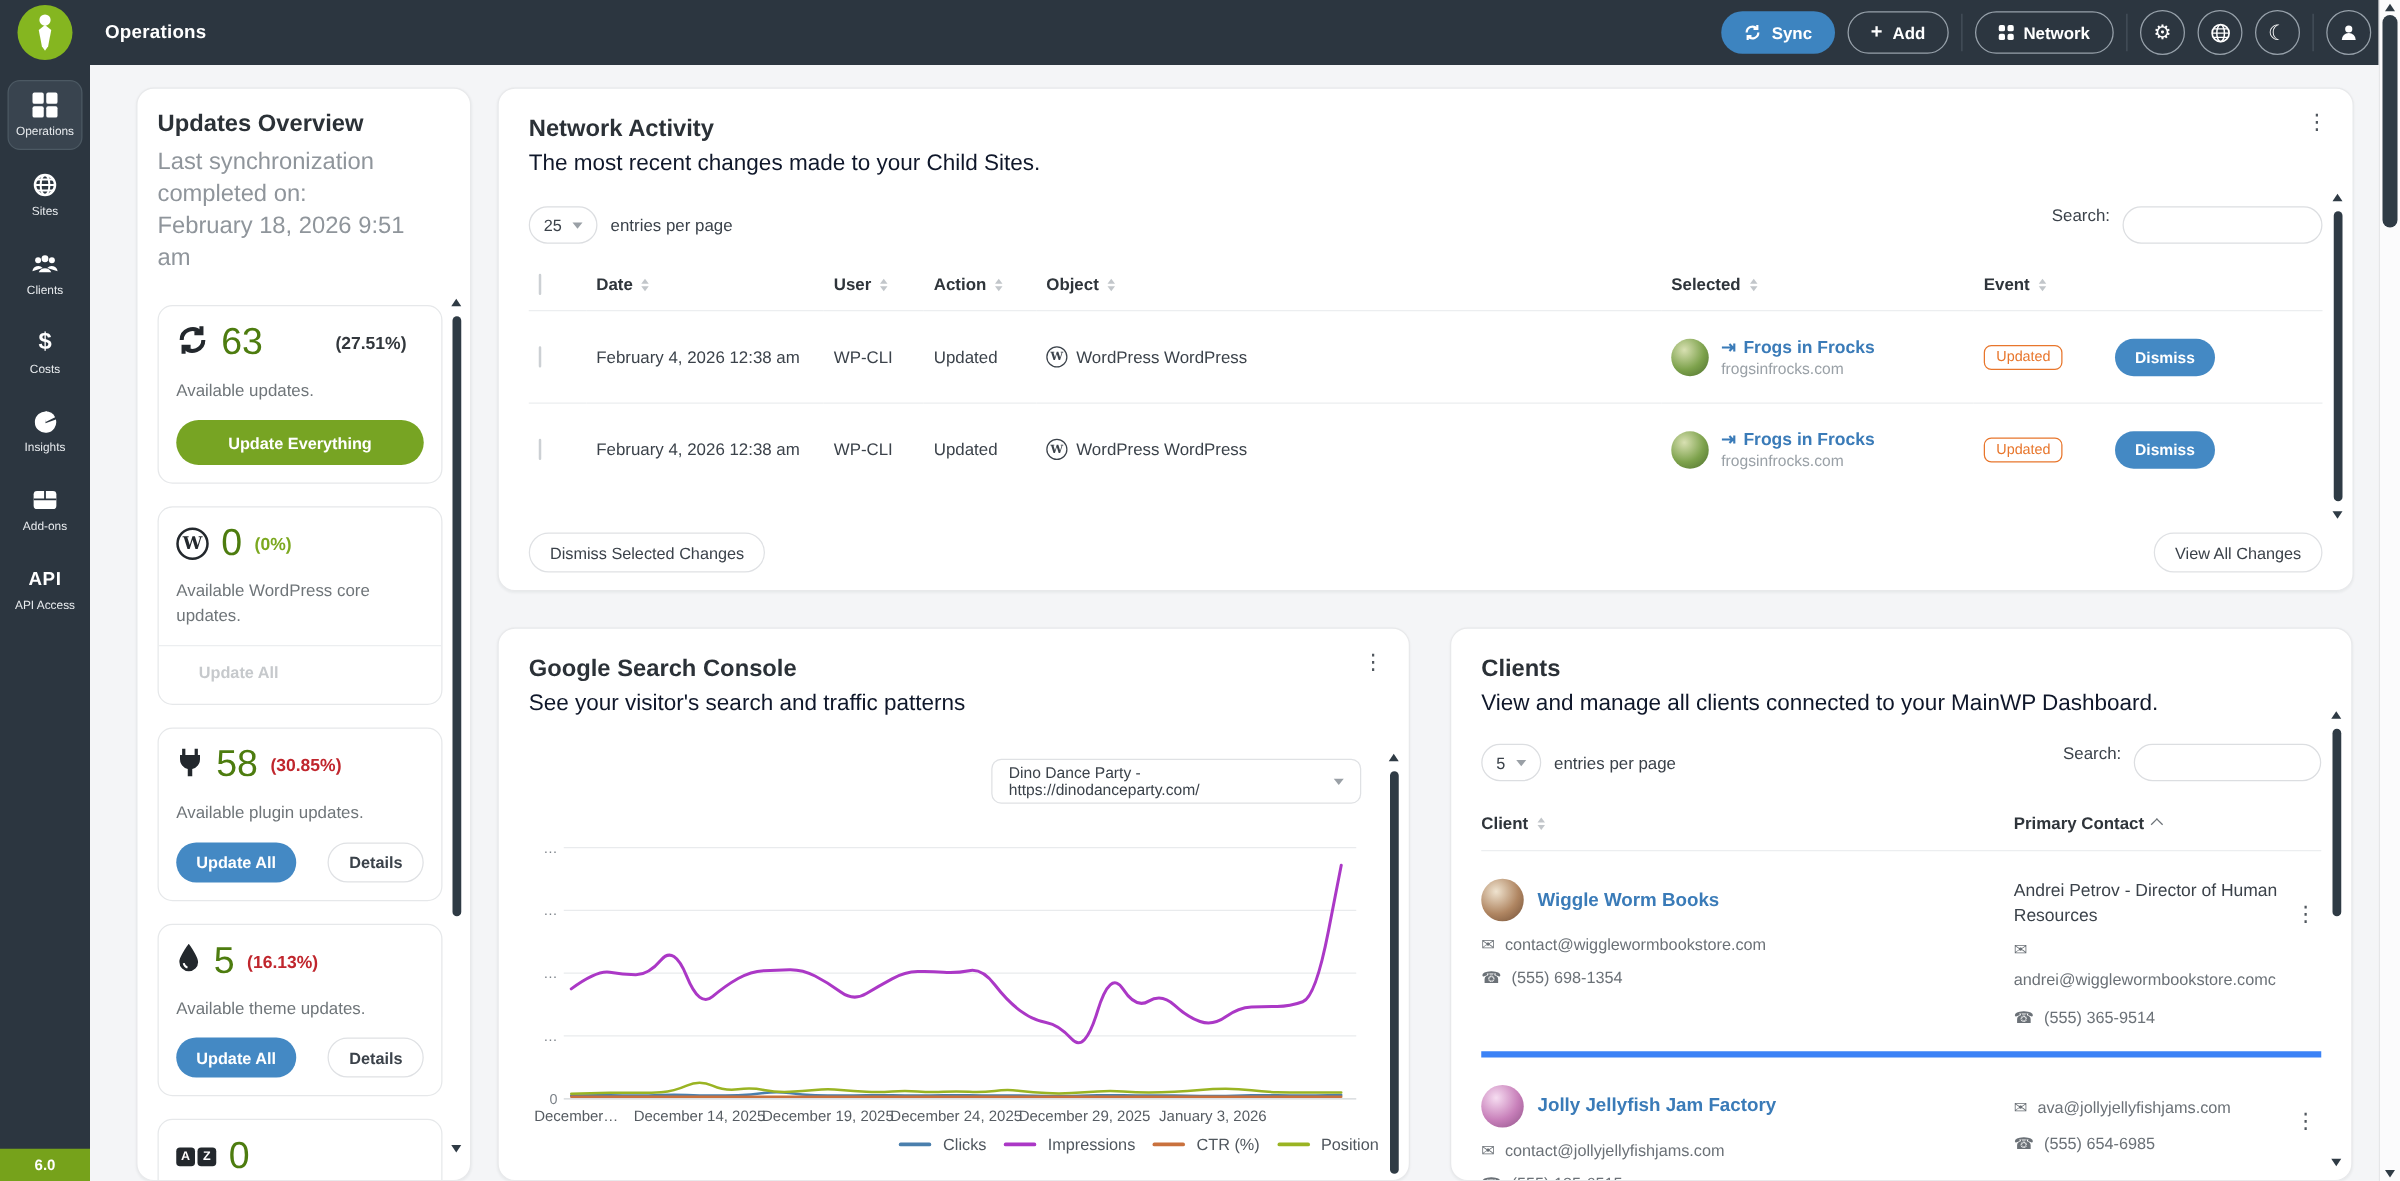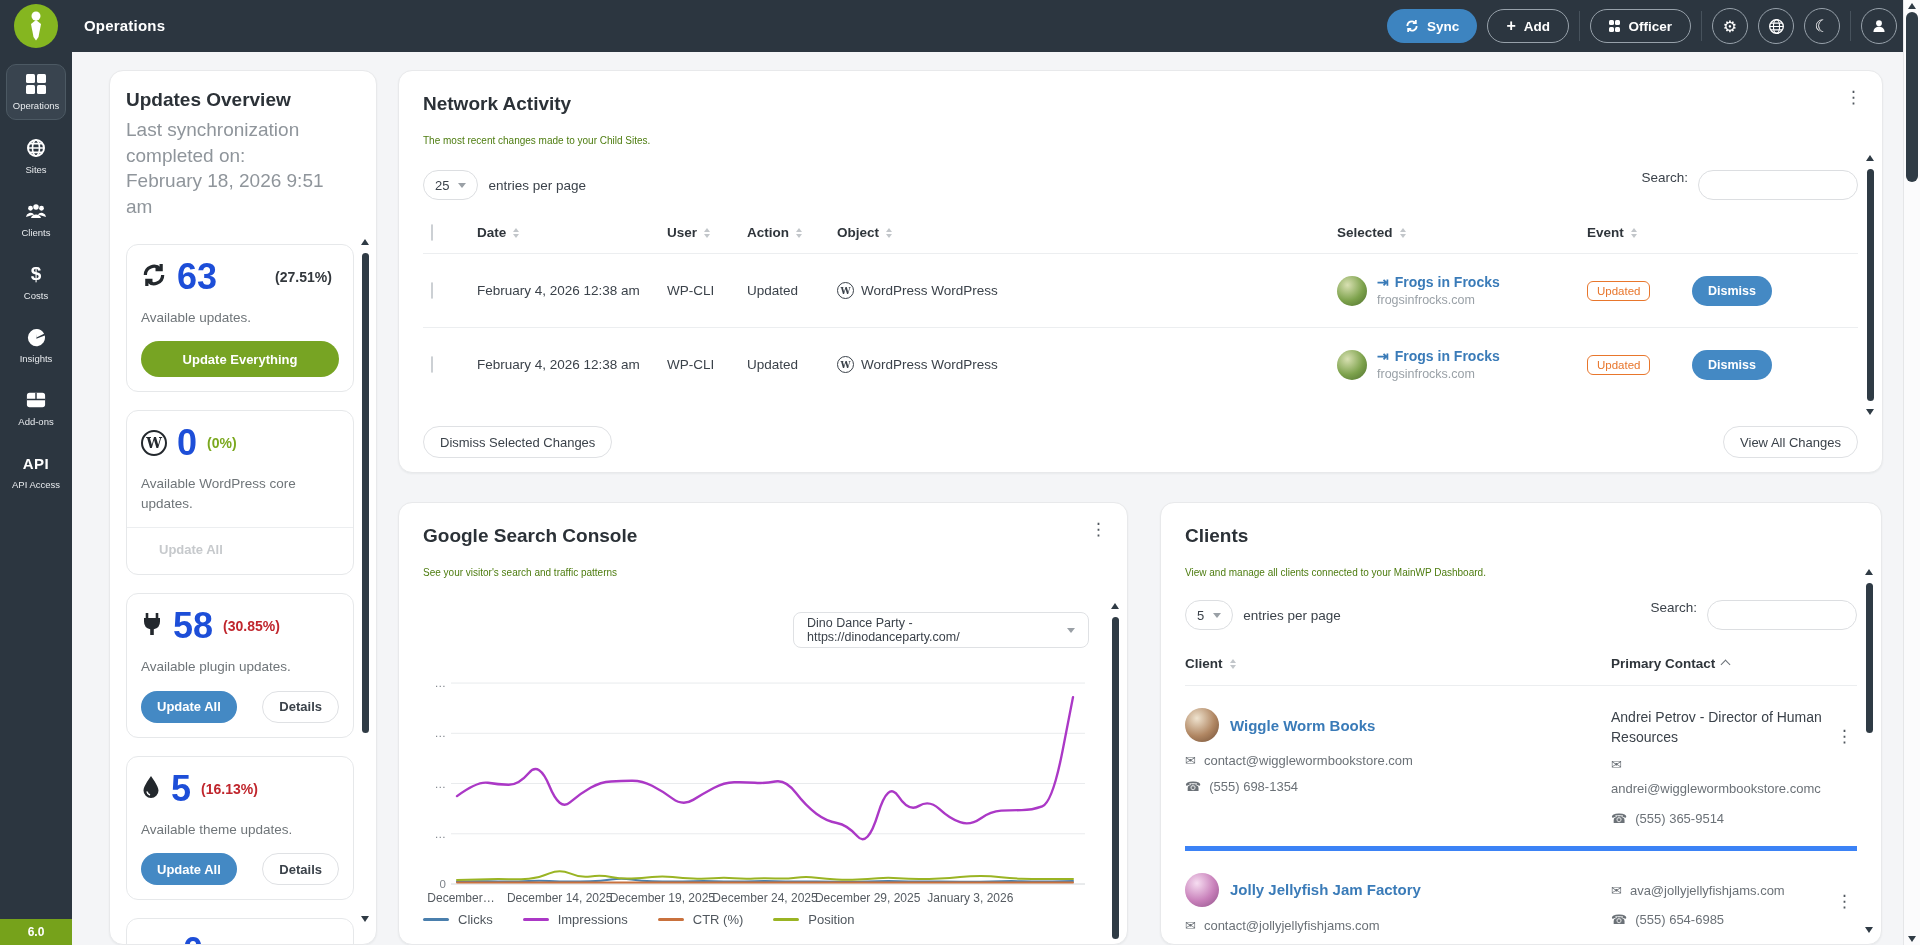--- a/index.html
+++ b/index.html
@@ -31,36 +31,36 @@
   .side-item.active{background:#39444f;border:1px solid #4c5963;width:60px}
   .side-icon{height:22px;display:flex;align-items:center;justify-content:center;color:#fff}
   .grid-ico{display:grid;grid-template-columns:9px 9px;grid-template-rows:9px 9px;gap:2px}
   .grid-ico span{background:#fff;border-radius:1.5px}
   .api-txt{font-weight:bold;font-size:15px;color:#fff;letter-spacing:.5px}
   .version{position:absolute;left:0;bottom:0;width:72px;height:26px;background:#76a21b;color:#fff;font-size:12px;font-weight:bold;display:flex;align-items:center;justify-content:center;z-index:6}
 
   
   .card{position:absolute;background:#fff;border:1px solid #e8e9eb;border-radius:14px;box-shadow:0 1px 2px rgba(27,31,35,.05)}
   .card-title{font-size:19px;font-weight:bold;color:#2b3137}
-  .card-sub{font-size:10px;color:#4d7c0f;margin-top:20px}
+  .card-sub{font-size:18px;color:#0f172a;margin-top:5px}
   .kebab{position:absolute;top:18px;right:20px;font-size:17px;color:#50575e;cursor:pointer;line-height:1}
 
   
   .in-thumb{position:absolute;width:7px;background:#2f3b45;border-radius:4px}
   .in-arrow{position:absolute;width:0;height:0;border-left:4px solid transparent;border-right:4px solid transparent}
   .in-arrow.up{border-bottom:6px solid #2f3b45}
   .in-arrow.down{border-top:6px solid #2f3b45}
 
   
   #updates-panel{left:109px;top:70px;width:268px;height:875px;padding:18px 16px;overflow:hidden}
   .upd-sub{font-size:19px;color:#8f959b;margin-top:6px;line-height:1.35;width:210px}
   .upd-cards{margin-top:24px;display:flex;flex-direction:column;gap:18px;width:228px}
   .upd-card{border:1px solid #e6e8ea;border-radius:12px;padding:14px}
   .upd-head{display:flex;align-items:center;gap:10px}
-  .upd-count{font-size:36px;font-weight:bold;color:#1d4ed8;line-height:1}
+  .upd-count{font-size:30px;font-weight:normal;color:#4d7c0f;line-height:1}
   .upd-pct{font-size:14px;font-weight:bold}
   .upd-desc{font-size:13.5px;color:#6f7579;margin-top:13px;line-height:1.45}
   .upd-actions{margin-top:14px;display:flex;align-items:center;justify-content:space-between}
   .btn{border-radius:16px;height:32px;display:inline-flex;align-items:center;justify-content:center;font-size:13px;font-weight:bold;cursor:pointer;padding:0 16px}
   .btn-green{background:#77a423;color:#fff;width:100%;height:36px;border-radius:18px}
   .btn-blue{background:#4489c4;color:#fff}
   .btn-outline{background:#fff;border:1px solid #dfe1e4;color:#3b424a}
   .btn-disabled{color:#c6c9cc;font-weight:bold;font-size:13px;padding:0 18px;cursor:default}
   .upd-foot{border-top:1px solid #eceef0;margin:14px -14px 0;padding:12px 14px 2px}
   .ico-dark{color:#23282d}
@@ -95,21 +95,21 @@
   .site-url{font-size:12.5px;color:#9aa1a7;margin-top:3px}
   .badge{display:inline-block;border:1px solid #e8762c;color:#e8762c;font-size:11.5px;border-radius:6px;padding:3px 9px}
   .dismiss-btn{background:#4489c4;color:#fff;font-size:12.5px;font-weight:bold;height:30px;border-radius:15px;display:inline-flex;align-items:center;padding:0 16px;cursor:pointer}
   .na-footer{position:absolute;left:24px;right:24px;bottom:14px;display:flex;justify-content:space-between}
   .na-footer .btn{height:32px;font-weight:normal;font-size:13px}
 
   
   #gsc-card{left:398px;top:502px;width:730px;height:443px;padding:22px 24px;overflow:hidden}
   .gsc-select{margin:34px 14px 0 auto;width:296px;height:36px;border:1px solid #dfe1e4;border-radius:8px;display:flex;align-items:center;justify-content:space-between;padding:0 13px;font-size:12.5px;color:#3b424a;cursor:pointer}
   #gsc-chart{margin-top:6px}
-  .legend{display:flex;justify-content:flex-start;gap:30px;margin-top:2px}
+  .legend{display:flex;justify-content:flex-end;gap:14px;margin-top:2px}
   .legend-item{display:flex;align-items:center;gap:9px;font-size:13px;color:#50575e;cursor:pointer}
   .legend-swatch{width:26px;height:3px;border-radius:2px}
 
   
   #clients-card{left:1160px;top:502px;width:722px;height:443px;padding:22px 24px;overflow:hidden}
   .cl-headrow{display:flex;margin-top:26px;padding-bottom:14px;border-bottom:1px solid #eceef0}
   .cl-h{font-size:13.5px;font-weight:bold;color:#2f353b}
   .cl-h.first{width:426px}
   .chev-up{display:inline-block;width:7px;height:7px;border-left:1.5px solid #6b7177;border-top:1.5px solid #6b7177;transform:rotate(45deg);margin-left:7px;vertical-align:middle}
   .cl-row{display:flex;padding:22px 0 18px;border-bottom:5px solid #3b82f6;position:relative}
@@ -149,21 +149,21 @@
       <span>Add</span>
     </div>
     <div class="vdiv"></div>
     <div class="pill-btn pill-ghost">
       <span class="grid-ico" style="grid-template-columns:5px 5px;grid-template-rows:5px 5px;gap:1.5px">
           <span></span>
           <span></span>
           <span></span>
           <span></span>
         </span>
-      <span>Officer</span>
+      <span>Network</span>
     </div>
     <div class="vdiv"></div>
     <div class="icon-btn">
         <span>⚙</span>
       </div>
     <div class="icon-btn">
       <svg width="17" height="17" viewBox="0 0 20 20">
         <circle cx="10" cy="10" r="8" fill="none" stroke="#fff" stroke-width="1.6"></circle>
         <ellipse cx="10" cy="10" rx="3.6" ry="8" fill="none" stroke="#fff" stroke-width="1.4"></ellipse>
         <path d="M2 10h16 M3.2 6h13.6 M3.2 14h13.6" stroke="#fff" stroke-width="1.4"></path>

